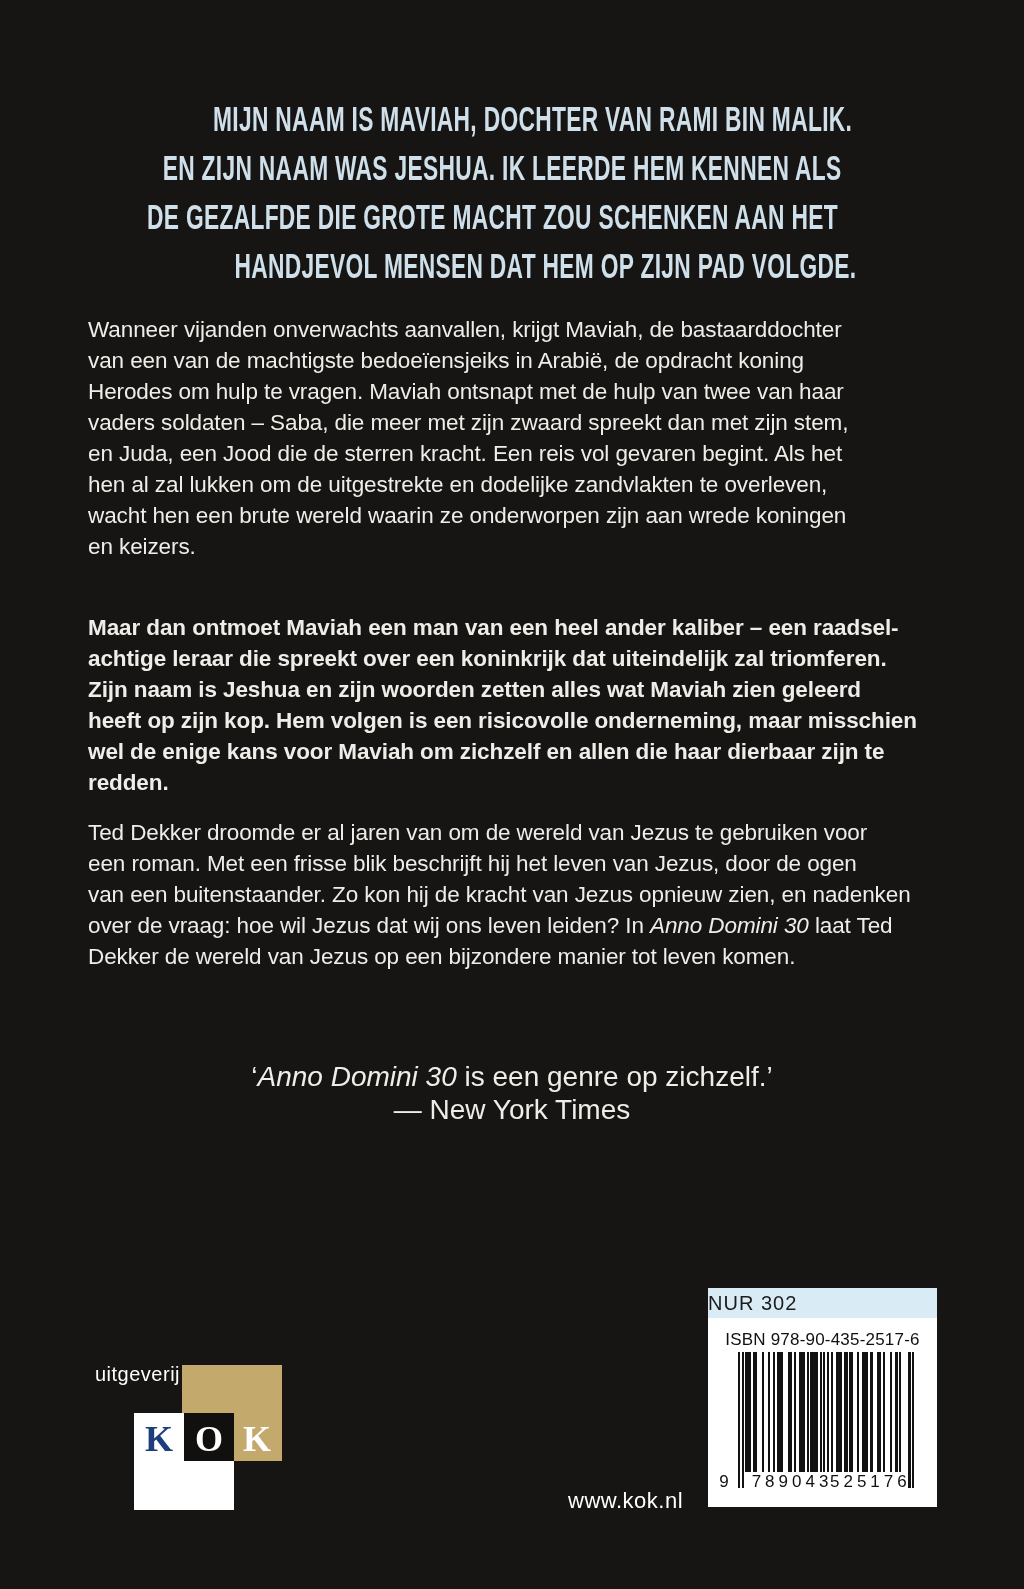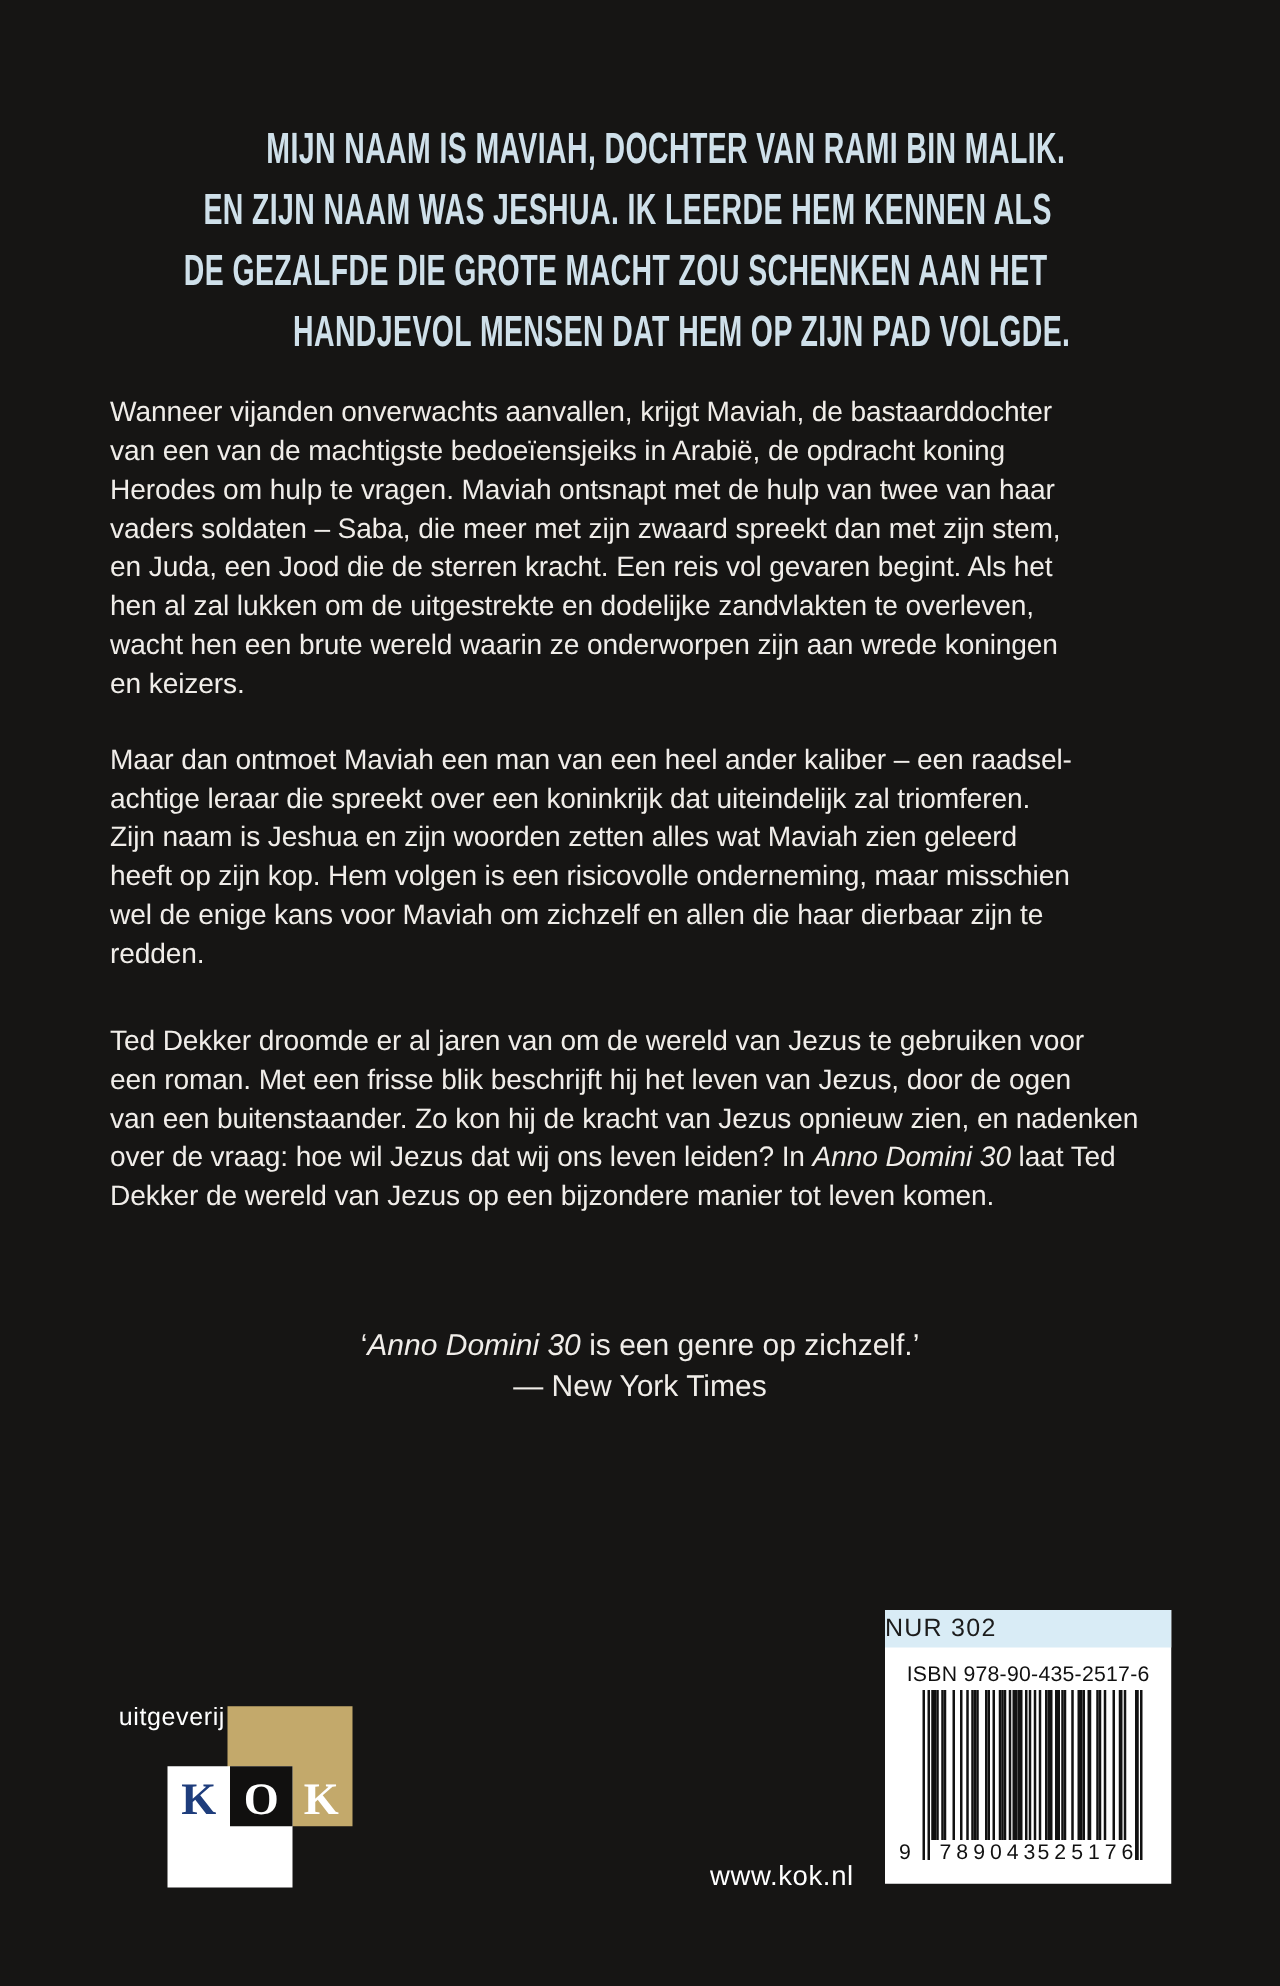--- a/index.html
+++ b/index.html
@@ -28,33 +28,33 @@
   .hl-line{
     font-weight:700;font-size:35px;line-height:49px;
     color:var(--headline-text);
     white-space:nowrap;
     transform:scaleX(0.65);
     letter-spacing:0.5px;
   }
   
   .para{position:absolute;left:88px;margin:0;}
   .p1{top:314px;}
-  .p2{top:592px;}
+  .p2{top:612px;font-weight:bold;}
   .p3{top:817px;}
   .bline{
     display:block;white-space:nowrap;
     font-size:22.5px;line-height:31px;
     color:var(--body-text);letter-spacing:-0.1px;
   }
   .it{font-style:italic;}
   
   .review{
     position:absolute;top:1060px;left:0;right:0;
     text-align:center;color:var(--body-text);
-    font-size:24px;line-height:33px;
+    font-size:28px;line-height:33px;
   }
   
   .imprint{
     position:absolute;left:95px;top:1363px;
     font-size:20px;color:#ffffff;letter-spacing:0.5px;
   }
   .sq{position:absolute;}
   .sq-gold{left:182px;top:1365px;width:100px;height:96px;background:var(--gold);}
   .sq-white{left:134px;top:1413px;width:100px;height:97px;background:#ffffff;}
   .sq-black{left:184px;top:1413px;width:50px;height:48px;background:#11100f;}

